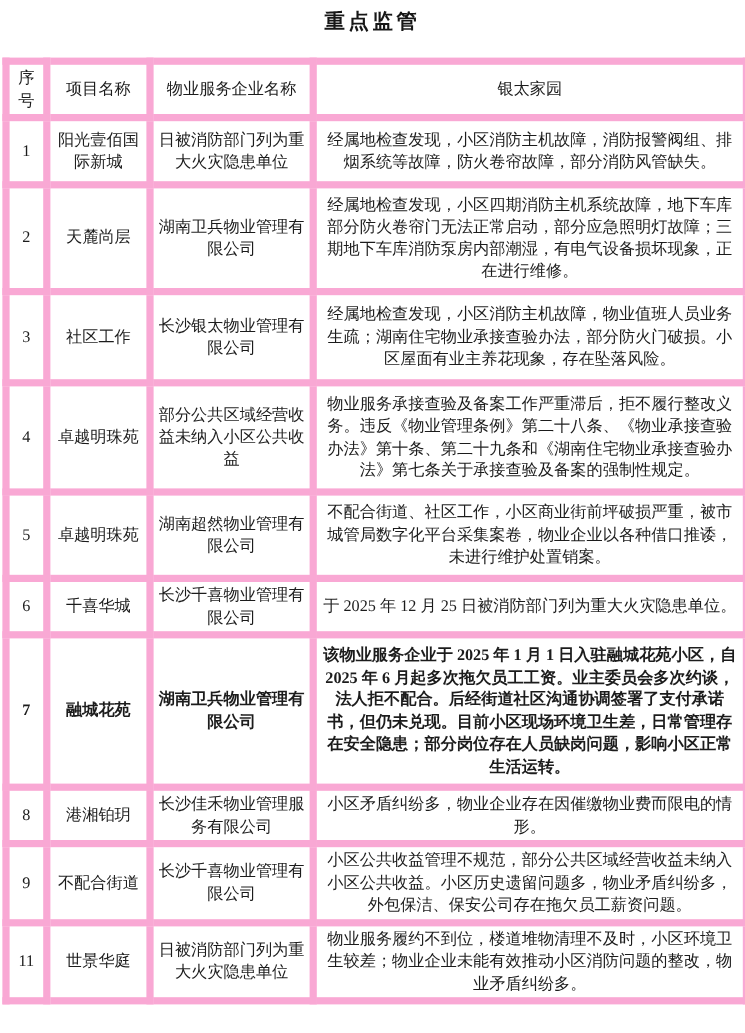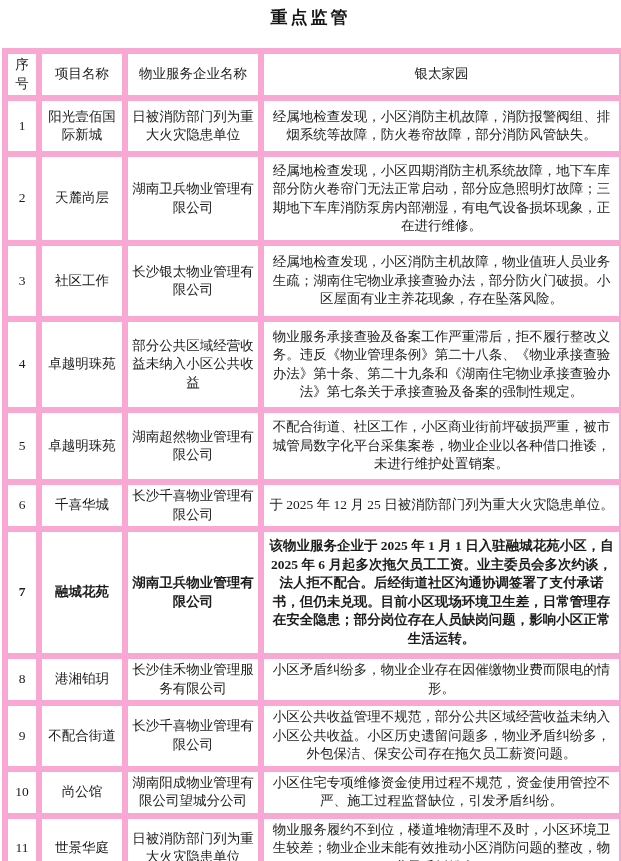--- a/index.html
+++ b/index.html
@@ -150,26 +150,20 @@
       <td class="cell-desc">小区矛盾纠纷多，物业企业存在因催缴物业费而限电的情形。</td>
     </tr>
 
     <tr>
       <td class="cell-no">9</td>
       <td class="cell-project">不配合街道</td>
       <td class="cell-company">长沙千喜物业管理有限公司</td>
       <td class="cell-desc">小区公共收益管理不规范，部分公共区域经营收益未纳入小区公共收益。小区历史遗留问题多，物业矛盾纠纷多，外包保洁、保安公司存在拖欠员工薪资问题。</td>
     </tr>
 
-    <tr>
-      <td class="cell-no">10</td>
-      <td class="cell-project">尚公馆</td>
-      <td class="cell-company">湖南阳成物业管理有限公司望城分公司</td>
-      <td class="cell-desc">小区住宅专项维修资金使用过程不规范，资金使用管控不严、施工过程监督缺位，引发矛盾纠纷。</td>
-    </tr>
 
     <tr>
       <td class="cell-no">11</td>
       <td class="cell-project">世景华庭</td>
       <td class="cell-company">日被消防部门列为重大火灾隐患单位</td>
       <td class="cell-desc">物业服务履约不到位，楼道堆物清理不及时，小区环境卫生较差；物业企业未能有效推动小区消防问题的整改，物业矛盾纠纷多。</td>
     </tr>
   </tbody>
   </table>
 

